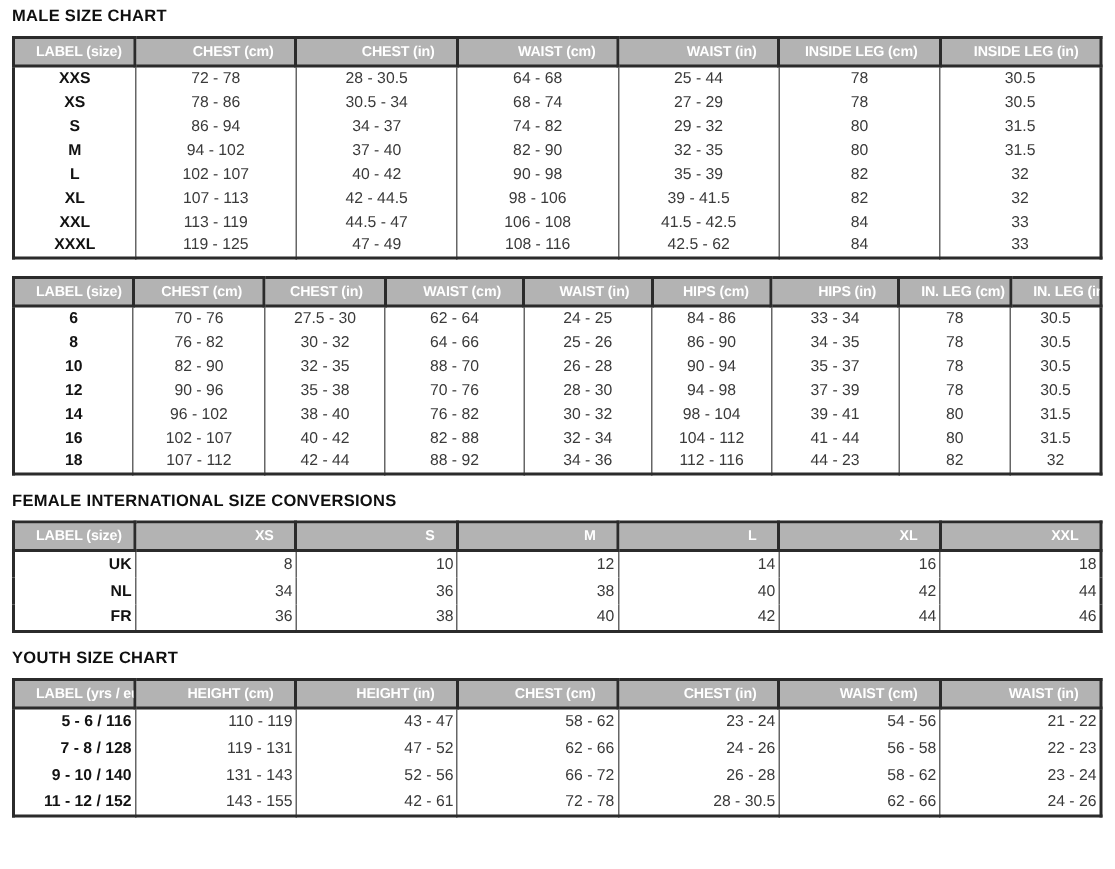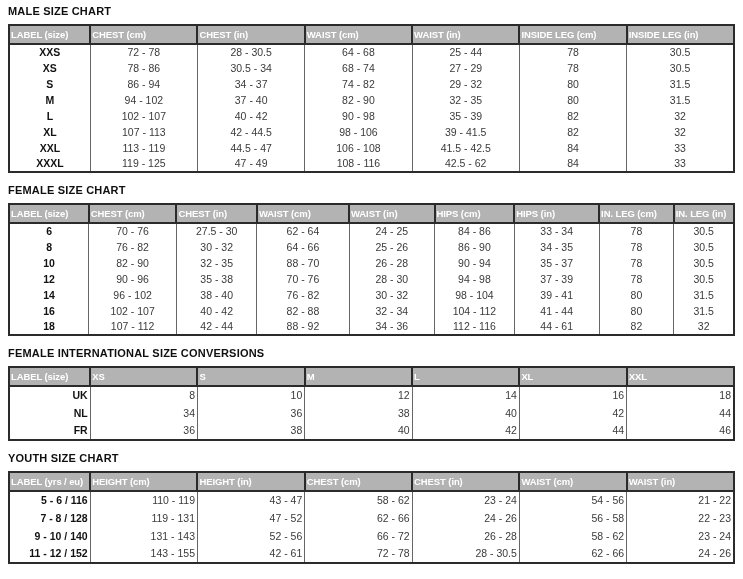--- a/index.html
+++ b/index.html
@@ -35,23 +35,23 @@
     table-layout:fixed;
     border-collapse:collapse;
     border:2px solid var(--line-dark);
   }
   table.chart th{
     background:var(--header-bg);
     color:var(--header-text);
     font-weight:700;
     font-size:9.5px;
     letter-spacing:-0.1px;
-    padding:3px 1px;
+    padding:3px 14px;
     border:2px solid var(--line-dark);
-    text-align:left;
+    text-align:right;
     white-space:nowrap;
     overflow:hidden;
   }
   table.chart td{
     font-size:10.5px;
     line-height:13px;
     color:var(--body-text);
     text-align:center;
     padding:1px 2px;
     height:16px;
@@ -165,21 +165,20 @@
           <td>108 - 116</td>
           <td>42.5 - 62</td>
           <td>84</td>
           <td>33</td>
         </tr>
       </tbody>
     </table>
 </div>
 
 <div class="section">
-  <h2 class="chart-title">FEMALE SIZE CHART</h2>
   <table class="chart" id="t1">
     <colgroup>
       <col style="width:11.0%">
         <col style="width:12.1%">
         <col style="width:11.1%">
         <col style="width:12.7%">
         <col style="width:11.8%">
         <col style="width:11.0%">
         <col style="width:11.7%">
         <col style="width:10.3%">
@@ -265,21 +264,21 @@
           <td>80</td>
           <td>31.5</td>
         </tr>
         <tr>
           <td class="label">18</td>
           <td>107 - 112</td>
           <td>42 - 44</td>
           <td>88 - 92</td>
           <td>34 - 36</td>
           <td>112 - 116</td>
-          <td>44 - 61</td>
+          <td>44 - 23</td>
           <td>82</td>
           <td>32</td>
         </tr>
       </tbody>
     </table>
 </div>
 
 <div class="section">
   <h2 class="chart-title">FEMALE INTERNATIONAL SIZE CONVERSIONS</h2>
   <table class="chart tall" id="t2">

